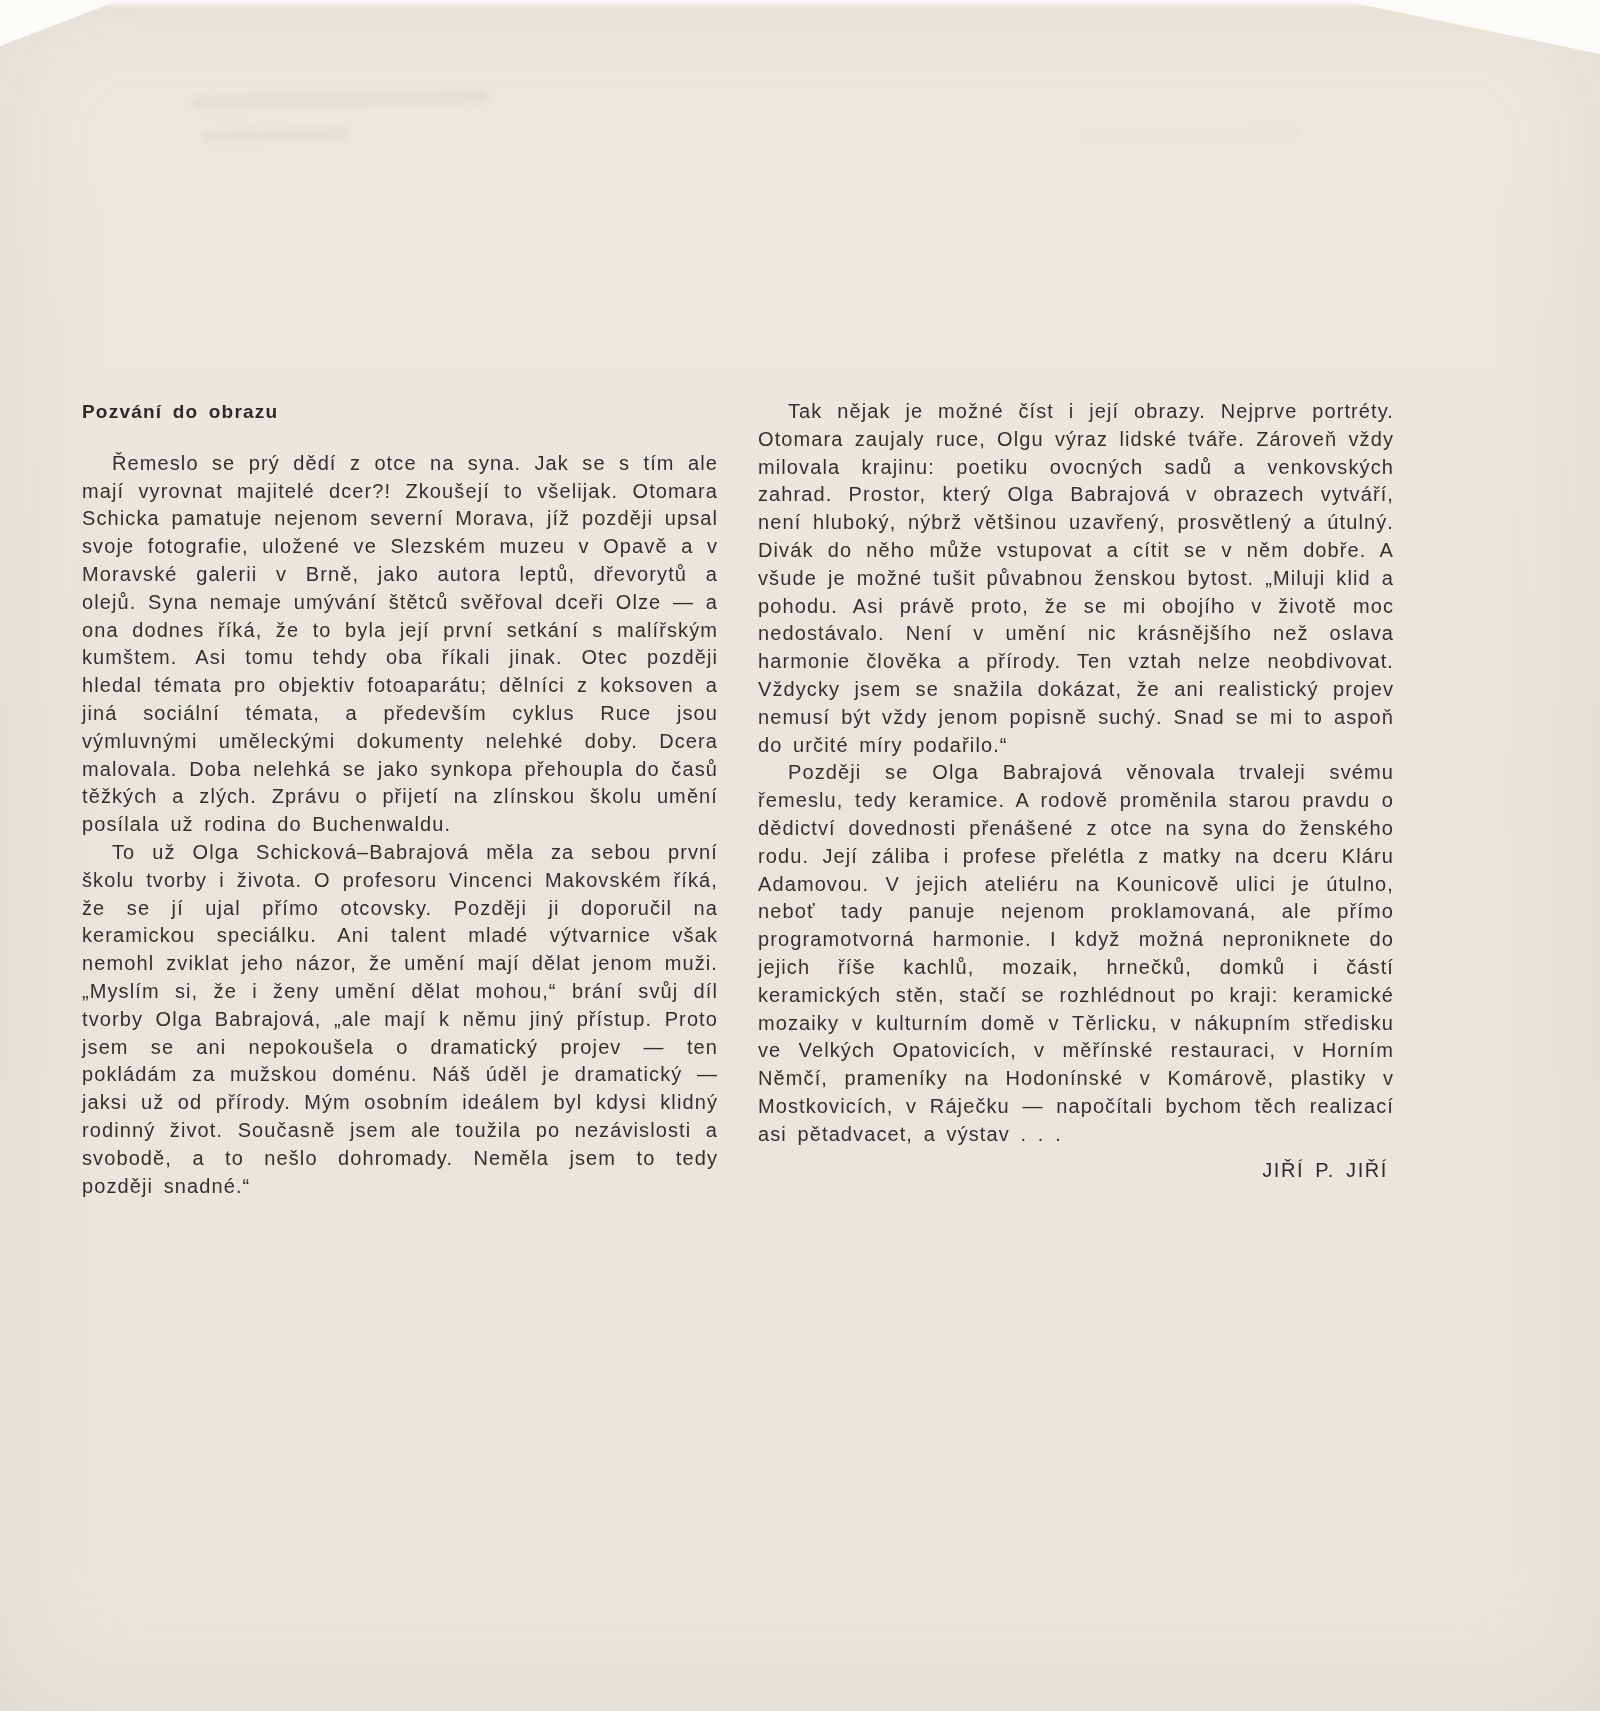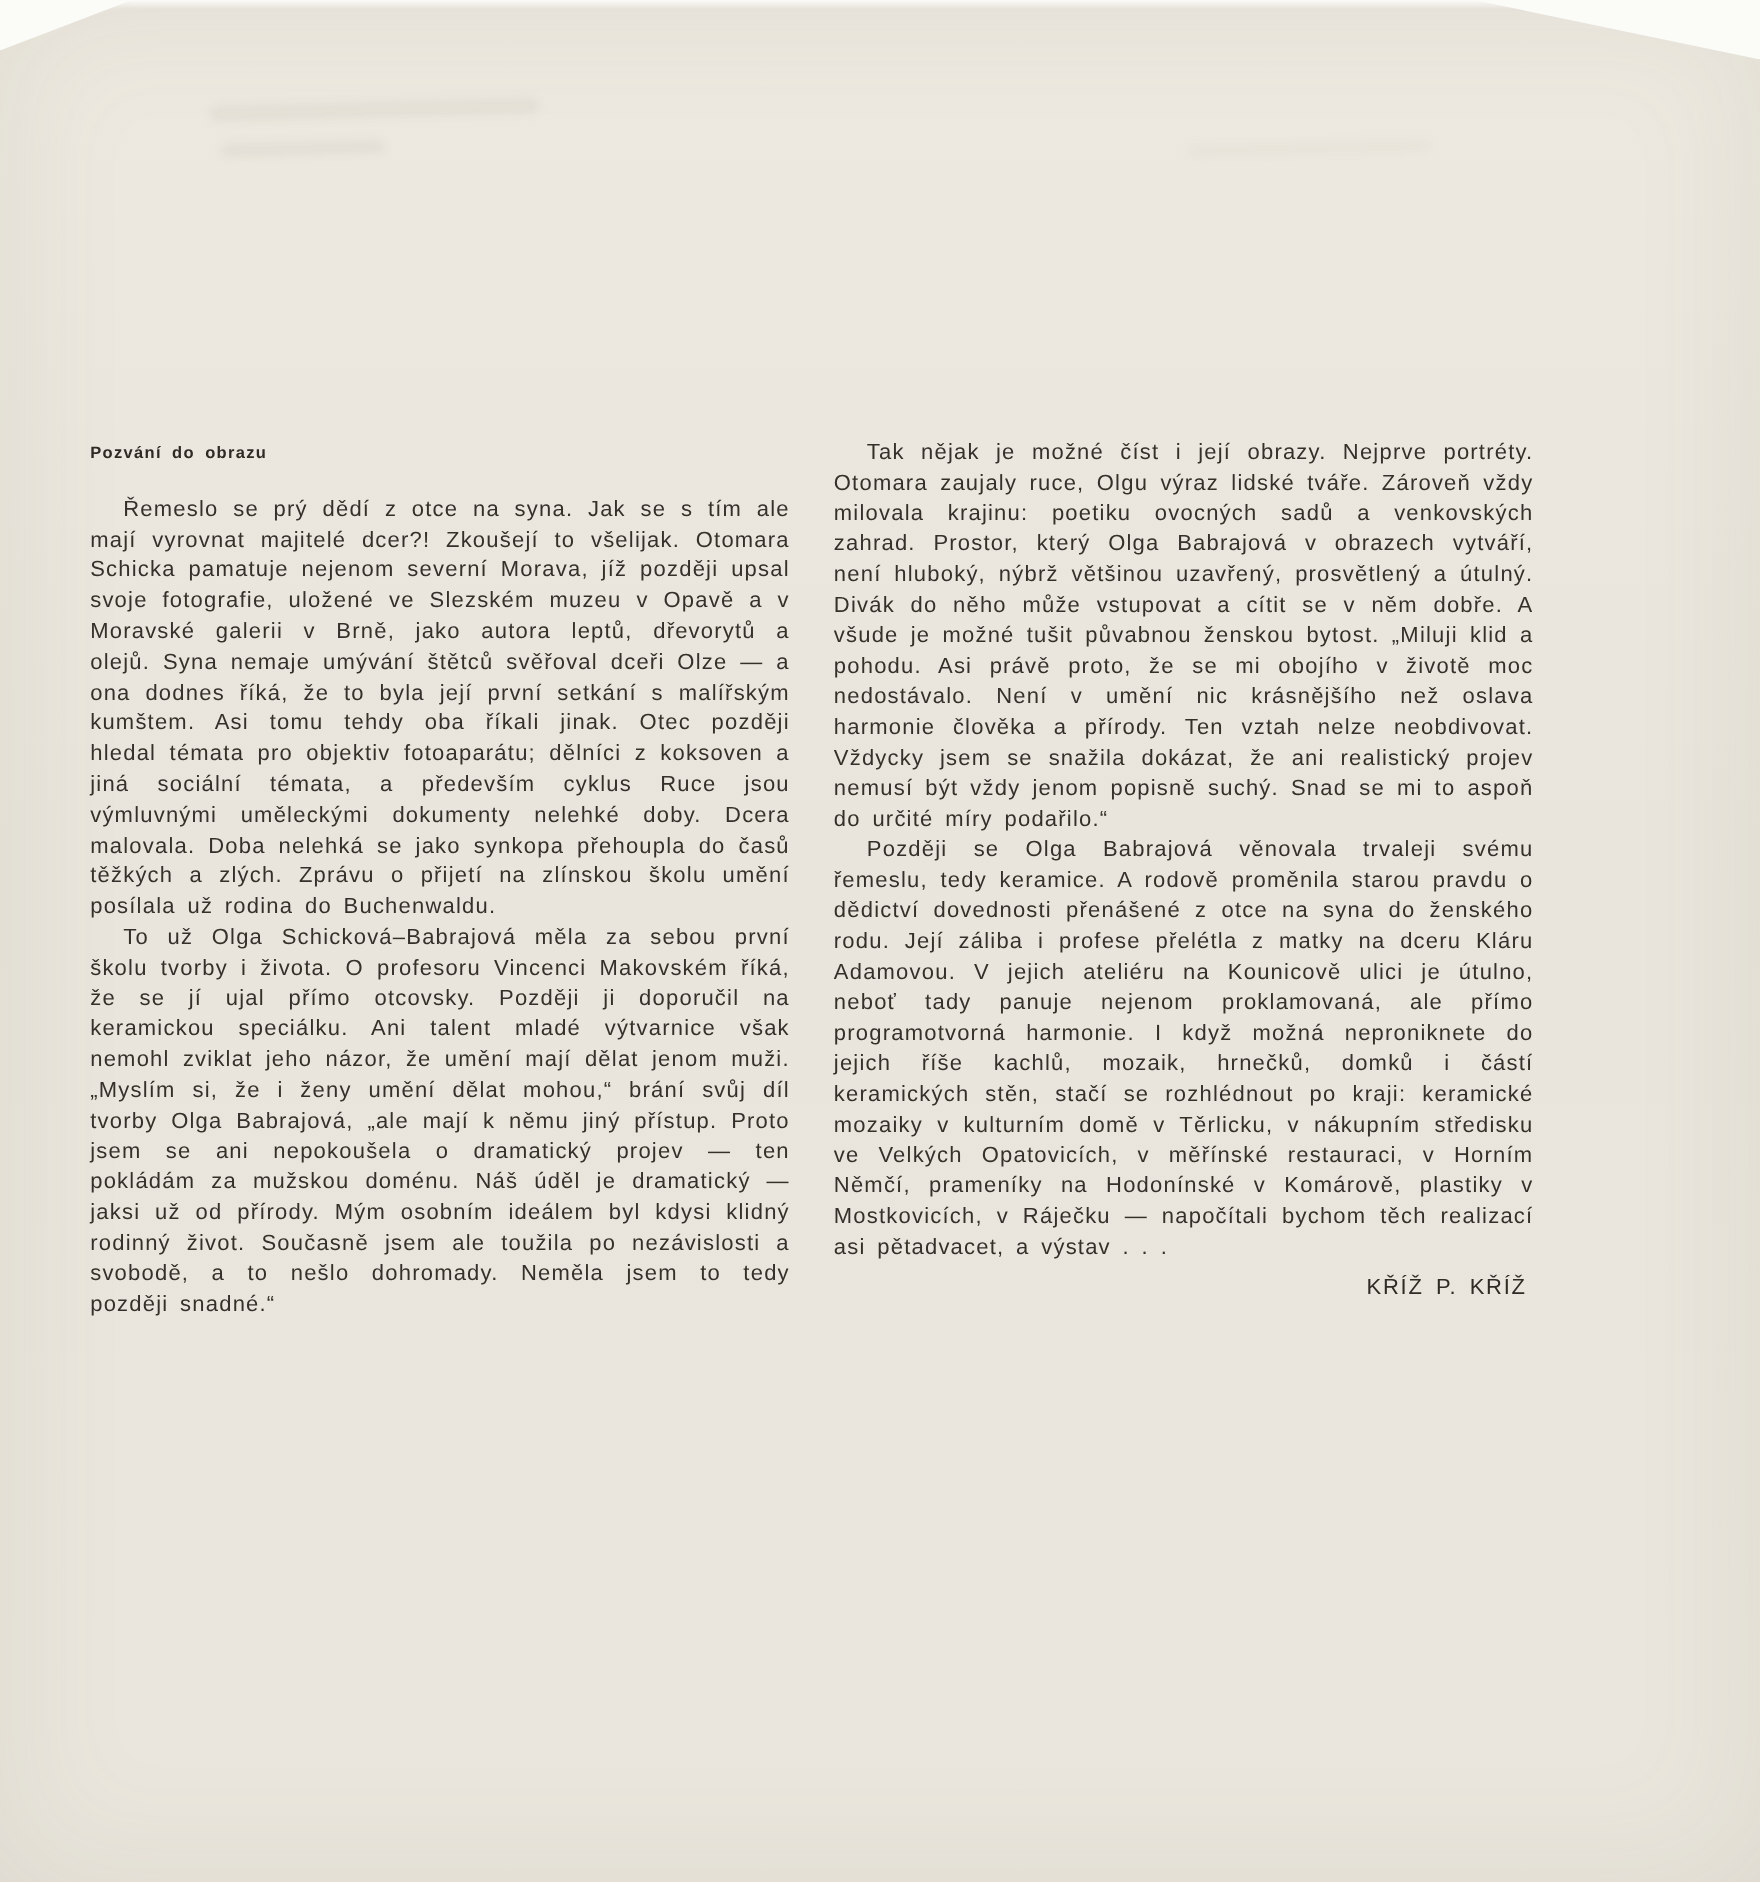--- a/index.html
+++ b/index.html
@@ -64,21 +64,21 @@
     font-size: 20px;
     line-height: 27.8px;
     letter-spacing: 1.1px;
     word-spacing: 4px;
     text-align: justify;
   }
   .col {
     width: 636px;
   }
   .title {
-    font-size: 15px;
+    font-size: 19px;
     font-weight: bold;
     color: #2e2a24;
     margin: 0 0 24px 0;
     text-align: left;
     letter-spacing: 1.2px;
   }
   .para {
     margin: 0;
     text-indent: 30px;
   }
@@ -104,16 +104,16 @@
   <main class="content">
     <section class="col">
       <h1 class="title">Pozvání do obrazu</h1>
       <p class="para">Řemeslo se prý dědí z otce na syna. Jak se s tím ale mají vyrovnat majitelé dcer?! Zkoušejí to všelijak. Otomara Schicka pamatuje nejenom severní Morava, jíž později upsal svoje fotografie, uložené ve Slezském muzeu v Opavě a v Moravské galerii v Brně, jako autora leptů, dřevorytů a olejů. Syna nemaje umývání štětců svěřoval dceři Olze — a ona dodnes říká, že to byla její první setkání s malířským kumštem. Asi tomu tehdy oba říkali jinak. Otec později hledal témata pro objektiv fotoaparátu; dělníci z koksoven a jiná sociální témata, a především cyklus Ruce jsou výmluvnými uměleckými dokumenty nelehké doby. Dcera malovala. Doba nelehká se jako synkopa přehoupla do časů těžkých a zlých. Zprávu o přijetí na zlínskou školu umění posílala už rodina do Buchenwaldu.</p>
       <p class="para">To už Olga Schicková–Babrajová měla za sebou první školu tvorby i života. O profesoru Vincenci Makovském říká, že se jí ujal přímo otcovsky. Později ji doporučil na keramickou speciálku. Ani talent mladé výtvarnice však nemohl zviklat jeho názor, že umění mají dělat jenom muži. „Myslím si, že i ženy umění dělat mohou,“ brání svůj díl tvorby Olga Babrajová, „ale mají k němu jiný přístup. Proto jsem se ani nepokoušela o dramatický projev — ten pokládám za mužskou doménu. Náš úděl je dramatický — jaksi už od přírody. Mým osobním ideálem byl kdysi klidný rodinný život. Současně jsem ale toužila po nezávislosti a svobodě, a to nešlo dohromady. Neměla jsem to tedy později snadné.“</p>
     </section>
 
     <section class="col">
       <p class="para">Tak nějak je možné číst i její obrazy. Nejprve portréty. Otomara zaujaly ruce, Olgu výraz lidské tváře. Zároveň vždy milovala krajinu: poetiku ovocných sadů a venkovských zahrad. Prostor, který Olga Babrajová v obrazech vytváří, není hluboký, nýbrž většinou uzavřený, prosvětlený a útulný. Divák do něho může vstupovat a cítit se v něm dobře. A všude je možné tušit půvabnou ženskou bytost. „Miluji klid a pohodu. Asi právě proto, že se mi obojího v životě moc nedostávalo. Není v umění nic krásnějšího než oslava harmonie člověka a přírody. Ten vztah nelze neobdivovat. Vždycky jsem se snažila dokázat, že ani realistický projev nemusí být vždy jenom popisně suchý. Snad se mi to aspoň do určité míry podařilo.“</p>
       <p class="para">Později se Olga Babrajová věnovala trvaleji svému řemeslu, tedy keramice. A rodově proměnila starou pravdu o dědictví dovednosti přenášené z otce na syna do ženského rodu. Její záliba i profese přelétla z matky na dceru Kláru Adamovou. V jejich ateliéru na Kounicově ulici je útulno, neboť tady panuje nejenom proklamovaná, ale přímo programotvorná harmonie. I když možná neproniknete do jejich říše kachlů, mozaik, hrnečků, domků i částí keramických stěn, stačí se rozhlédnout po kraji: keramické mozaiky v kulturním domě v Těrlicku, v nákupním středisku ve Velkých Opatovicích, v měřínské restauraci, v Horním Němčí, prameníky na Hodonínské v Komárově, plastiky v Mostkovicích, v Ráječku — napočítali bychom těch realizací asi pětadvacet, a výstav . . .</p>
-      <p class="signature">KŘÍŽ P. KŘÍŽ</p>
+      <p class="signature">JIŘÍ P. JIŘÍ</p>
     </section>
   </main>
 </div>
 
 </body></html>

